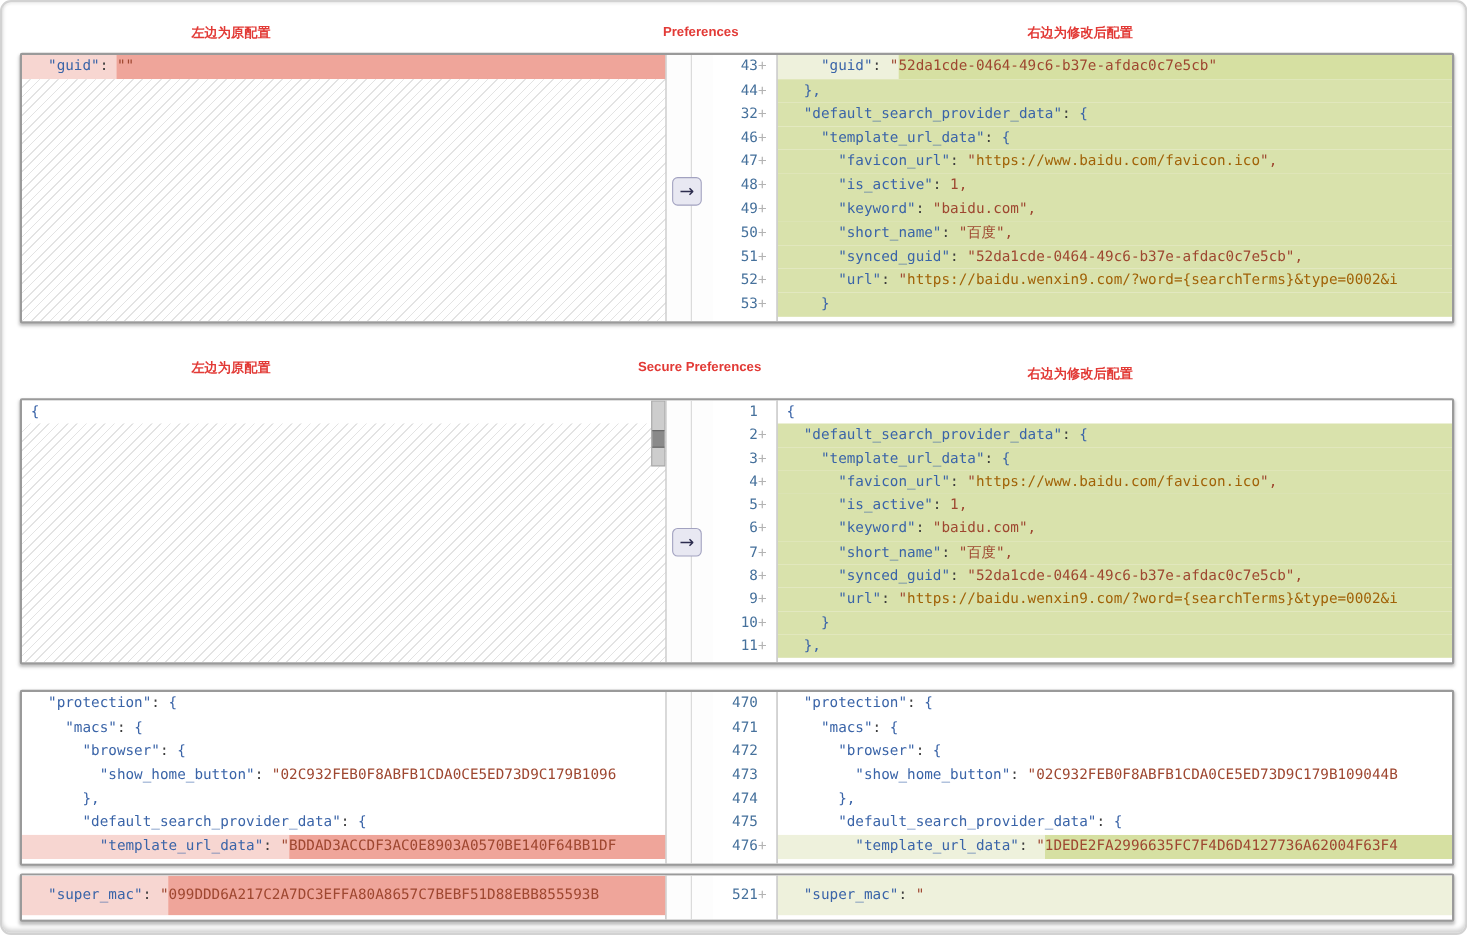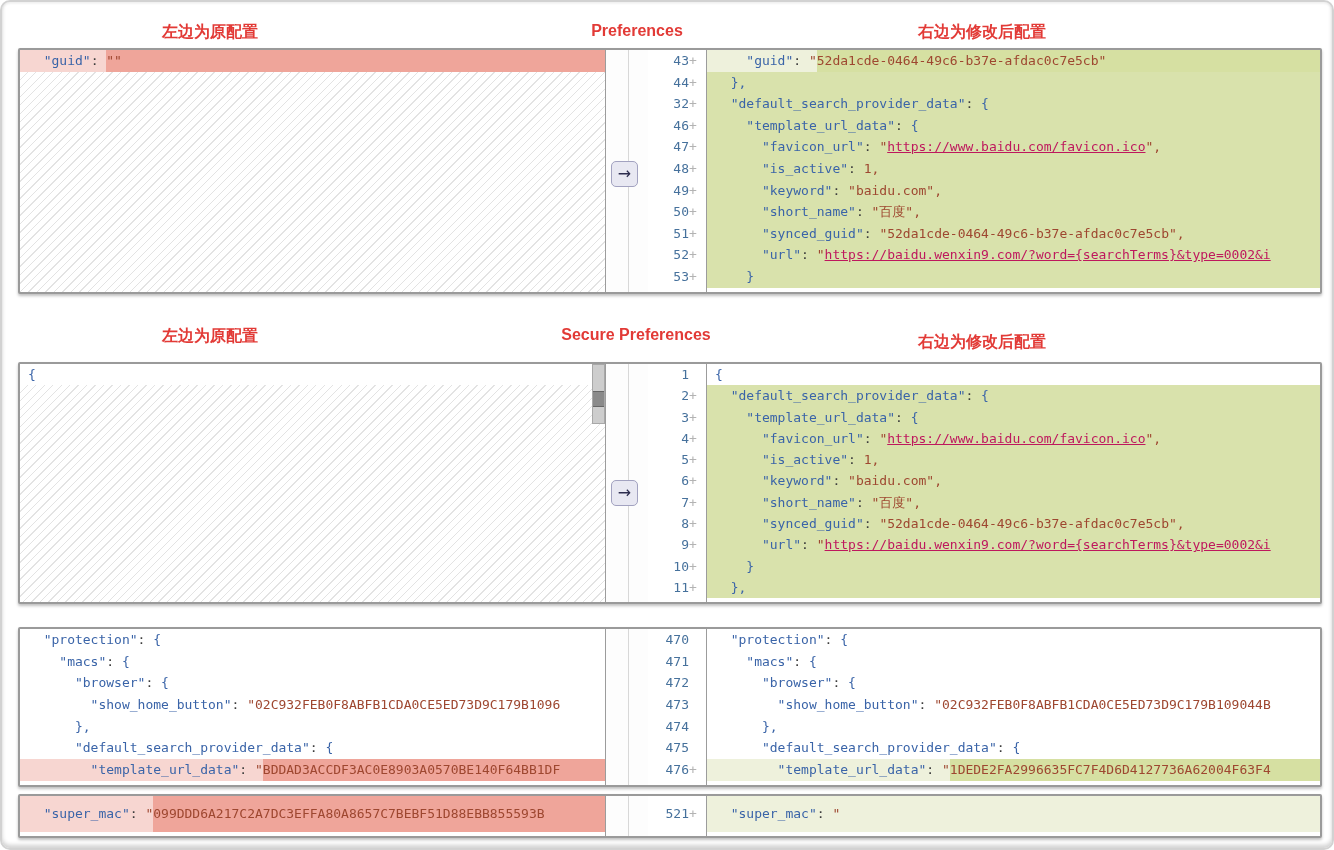--- a/index.html
+++ b/index.html
@@ -7,21 +7,21 @@
     width:1334px;height:850px;position:relative;background:#ffffff;
     font-family:"Liberation Sans", sans-serif;overflow:hidden;
   }
   .frame{
     position:absolute;inset:0;border:2px solid #d2d2d2;border-radius:10px;
     box-shadow:inset 0 -3px 4px rgba(0,0,0,.18), inset 0 2px 2px rgba(0,0,0,.05);
     pointer-events:none;z-index:50;
   }
   .hdr-label{
     position:absolute;transform:translateX(-50%);
-    color:#e23a36;font-weight:bold;font-size:16px;white-space:nowrap;
+    color:#e23a36;font-weight:bold;font-size:12px;white-space:nowrap;
   }
   .diff-box{
     position:absolute;left:18px;width:1300px;
     border:2px solid #9a9a9a;border-radius:2px;background:#fff;
     box-shadow:0 2px 3px rgba(0,0,0,.25);
     display:flex;flex-direction:row;overflow:hidden;
   }
   .left-pane{
     width:585px;flex:0 0 585px;position:relative;background:#fff;
     border-right:1px solid #9c9c9c;display:flex;flex-direction:column;overflow:hidden;
@@ -59,21 +59,21 @@
   }
   .bg-add{background:#d9e2ac;}
   .bg-add-light{background:#eef1dc;}
   .bg-del-light{background:#f7d6d1;}
   .bg-white{background:#ffffff;}
   .seg{display:block;}
   .c-key{color:#3a64a8;}
   .c-pun{color:#3a64a8;}
   .c-pln{color:#3c3c3c;}
   .c-val{color:#9e4730;}
-  .c-url{color:#be185d;text-decoration:underline;}
+  .c-url{color:#a16207;}
   .hl-add{background:#d6e0a2;}
   .hl-del{background:#efa59a;}
   .fill{flex:1 0 auto;}
   .filler{
     flex:1 1 auto;
     background:repeating-linear-gradient(135deg,#ffffff 0px,#ffffff 5px,#e3e3e3 5px,#e3e3e3 6px);
   }
   .scrollbar{
     position:absolute;right:0;top:0;width:13px;height:60px;
     background:#cdcdcd;border:1px solid #a8a8a8;box-sizing:border-box;z-index:5;

